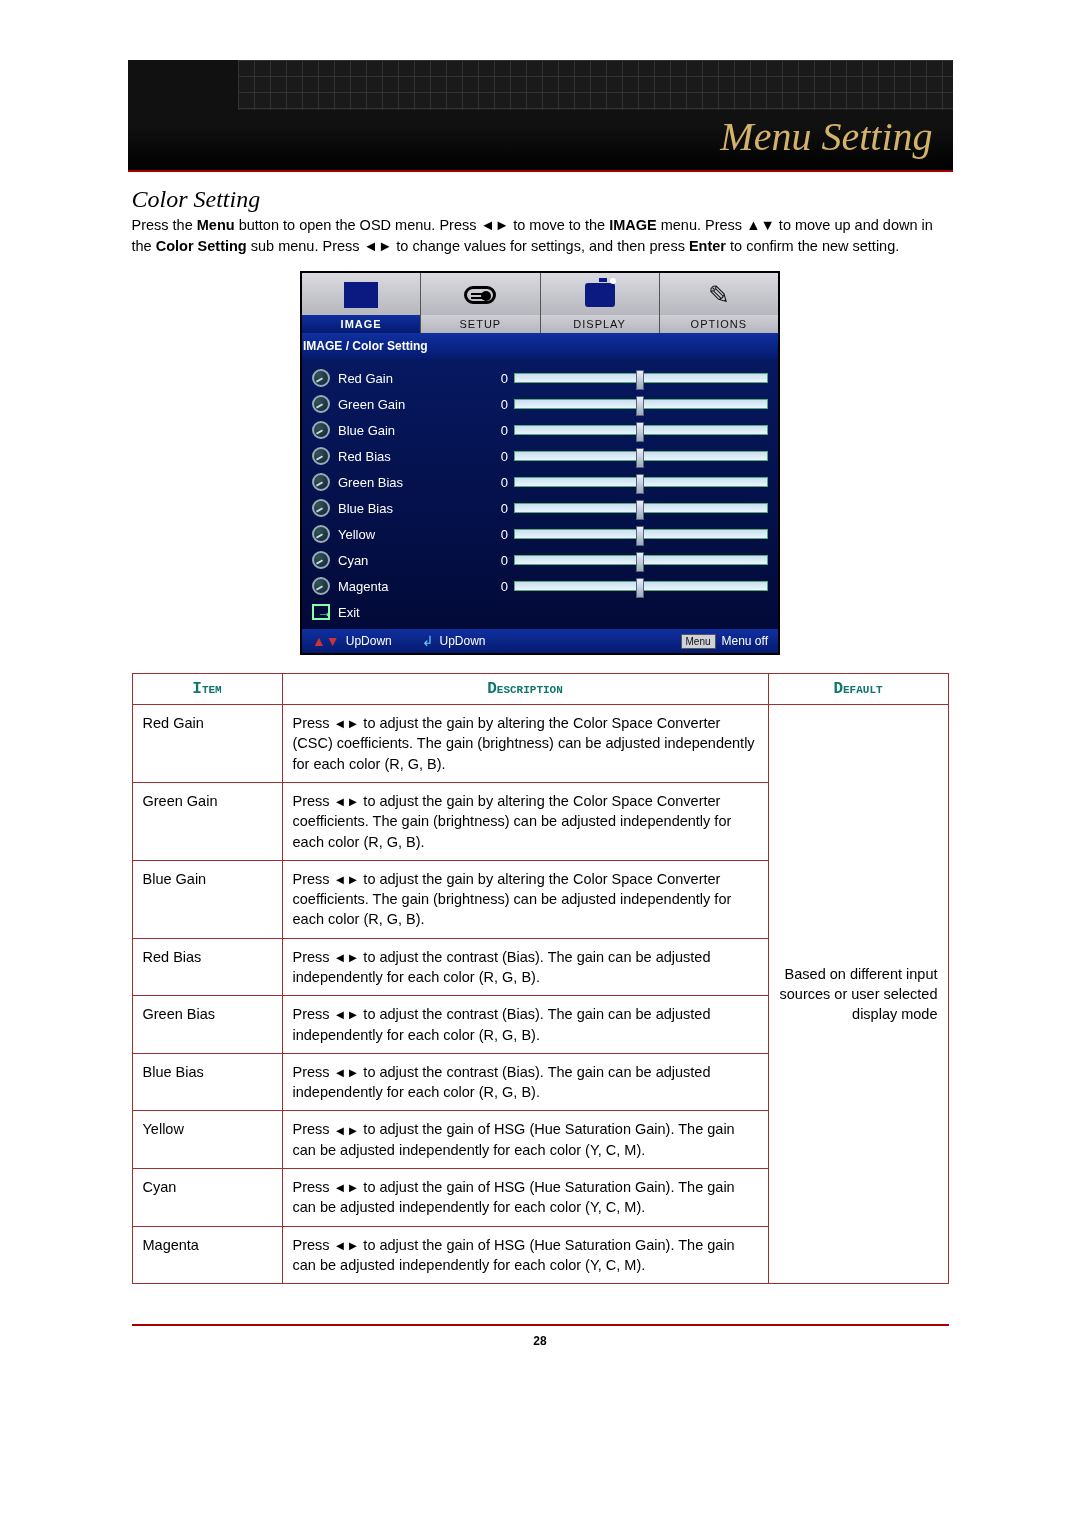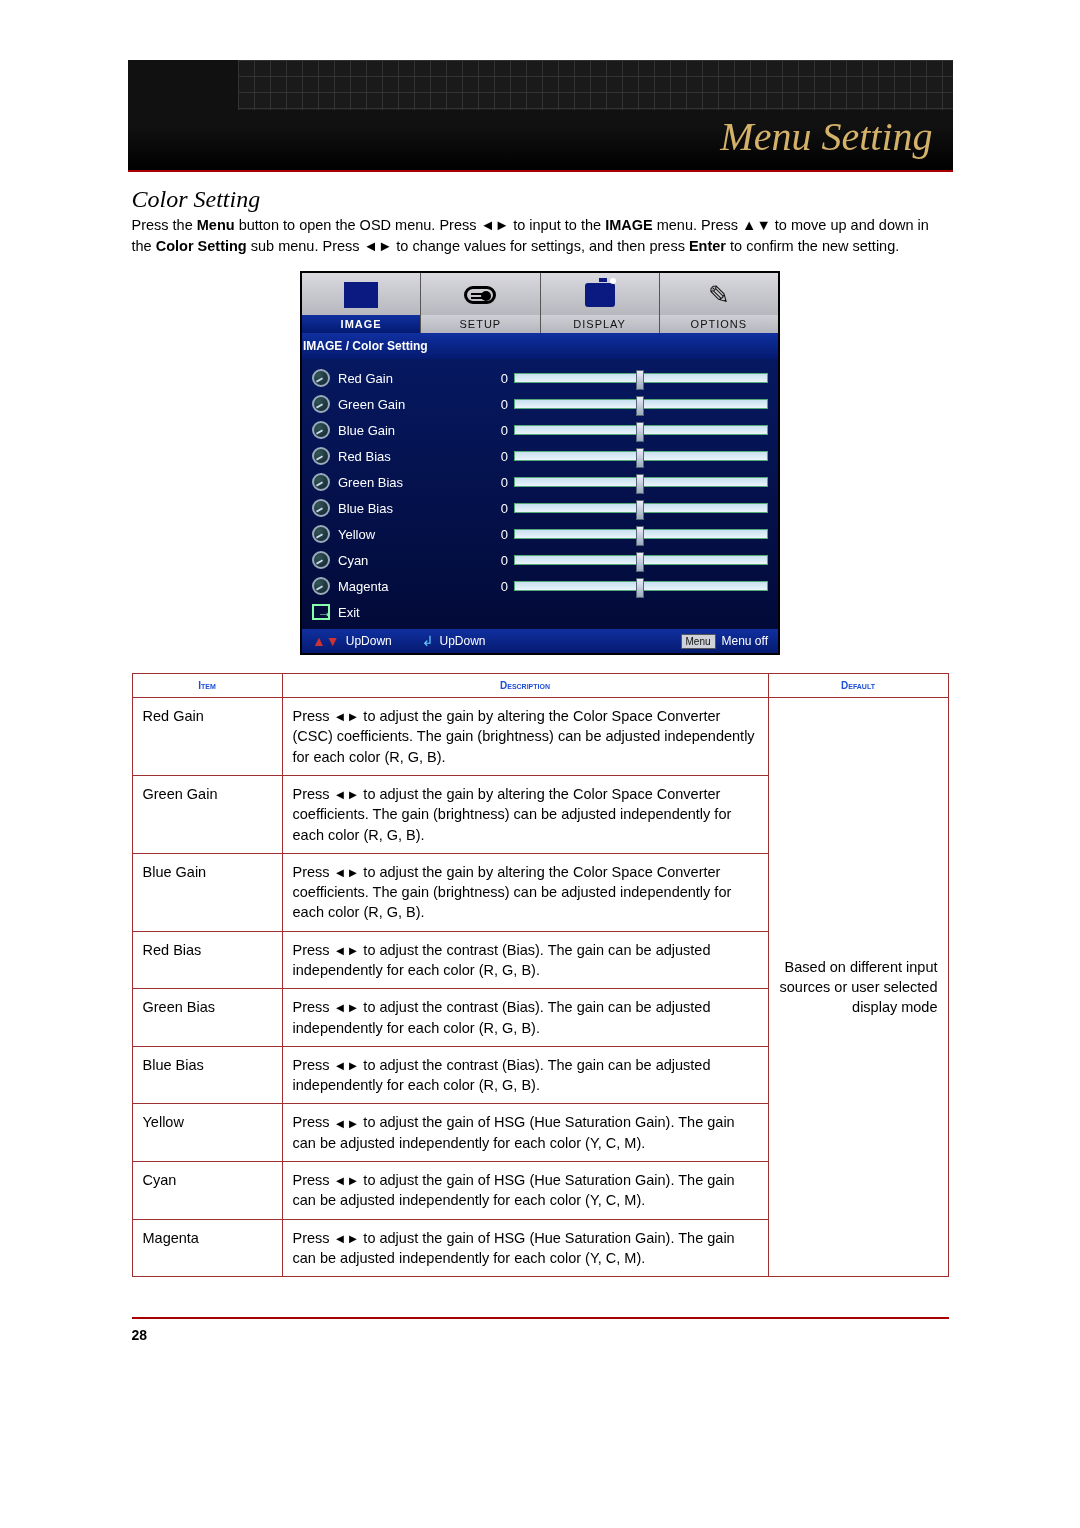--- a/index.html
+++ b/index.html
@@ -186,65 +186,67 @@
   .ic-setup::after { content:""; position:absolute; width:10px; height:10px; border-radius:50%; background:#000; right:2px; top:2px; }
   .ic-options { color:#111; font-size:26px; }
   
   table.spec {
     width: 100%;
     border-collapse: collapse;
     margin-top: 4px;
   }
   table.spec th {
     background: #fff;
-    color: #1d4ed8;
+    color: #0f766e;
     font-variant: small-caps;
-    font-size: 10px;
+    font-size: 16px;
     font-weight: bold;
     text-align: center;
     border: 1.5px solid #a03030;
     padding: 6px 8px;
+    font-family: Liberation Mono, monospace;
   }
   table.spec td {
     border: 1.5px solid #a03030;
     padding: 8px 10px;
     vertical-align: top;
     font-size: 14.5px;
     line-height: 1.4;
   }
   table.spec td.item { width: 150px; }
   table.spec td.def { width: 180px; text-align: right; vertical-align: middle; }
   .desc-arrow { display:inline-block; vertical-align:middle; font-size:13px; }
   .footer-rule {
     height: 2px;
     background: #a80000;
     margin-top: 40px;
   }
   .page-num {
+    text-align: center;
     font-weight: bold;
-    font-size: 14px;
+    font-size: 12px;
     margin-top: 8px;
   }
 </style>
 </head>
 <body>
 
 <div class="page">
 
   <div class="banner">
     <div class="banner-grid"></div>
     <div class="banner-title">Menu Setting</div>
   </div>
   <div class="banner-underline"></div>
 
   <div class="content">
     <div class="section-title">Color Setting</div>
 
     <p class="intro">
-      <span>Press the </span><span class="bold">Menu</span><span> button to open the OSD menu. Press </span><span class="arrows">◄►</span><span> to input to the </span><span class="bold">IMAGE</span><span> menu. Press </span><span class="arrows">▲▼</span>
+      <span>Press the </span><span class="bold">Menu</span><span> button to open the OSD menu. Press </span><span class="arrows">◄►</span><span> to move to the </span><span class="bold">IMAGE</span><span> menu. Press </span><span class="arrows">▲▼</span>
       <span>to move up and down in the </span><span class="bold">Color Setting</span><span> sub menu. Press </span><span class="arrows">◄►</span><span> to change values for settings, and then press </span><span class="bold">Enter</span><span> to confirm the new setting.</span>
     </p>
 
     <div class="osd">
       <div class="osd-tabs">
         <div class="osd-tab active">
           <div class="icon">
               <div class="ic-image filled"></div>
             </div>
           <span class="label">IMAGE</span>

